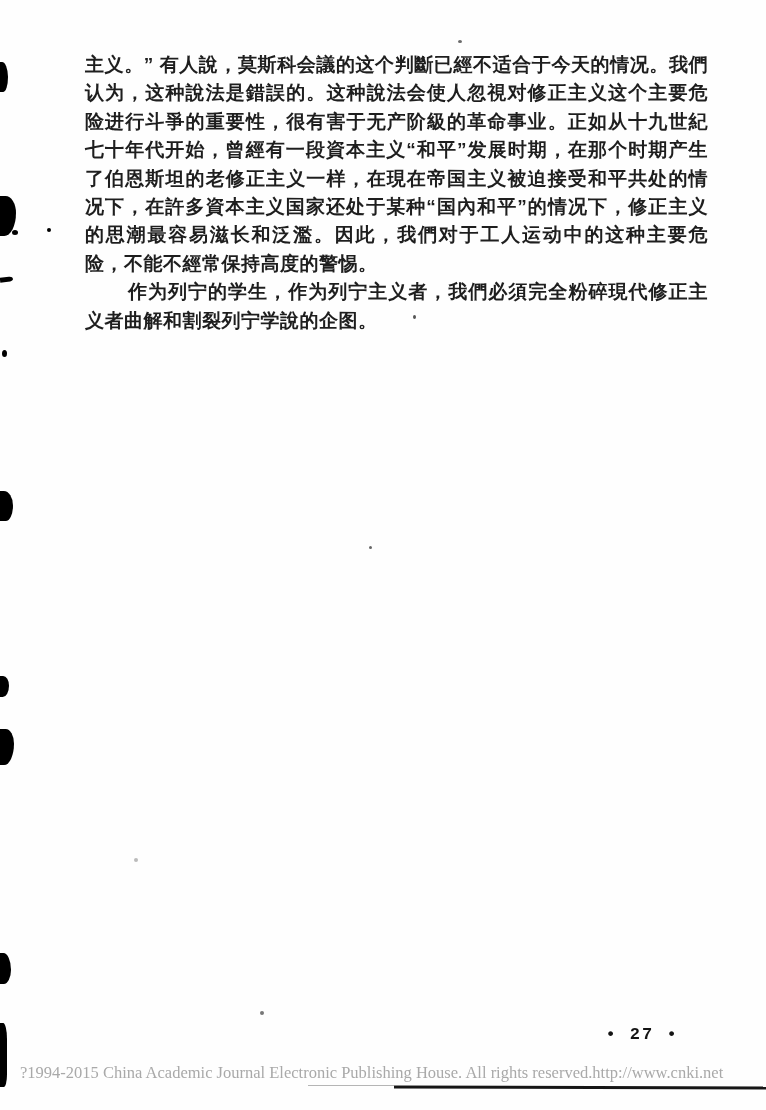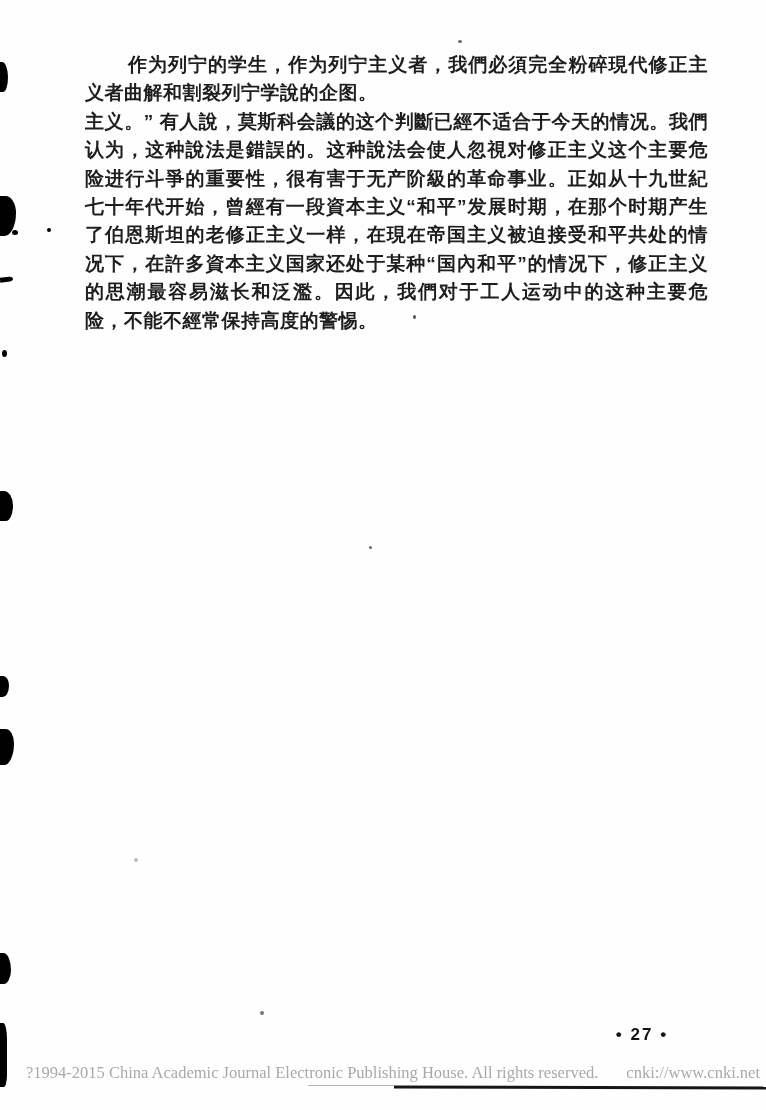--- a/index.html
+++ b/index.html
@@ -24,59 +24,58 @@
     color:var(--ink);
     text-align:justify;
     text-justify:inter-ideograph;
     letter-spacing:0.5px;
   }
   .body-text p{margin:0;}
   .body-text p.indent{text-indent:43px;}
   .page-number{
     position:absolute;left:605px;top:1025px;width:74px;
     text-align:center;
-    font-family:Liberation Sans, sans-serif;
+    font-family:Liberation Mono, monospace;
     font-weight:bold;font-size:17px;letter-spacing:2px;
     color:#141414;white-space:nowrap;
   }
   .scan-footer{
     position:absolute;left:0;top:1063px;width:651px;
     display:flex;justify-content:space-between;align-items:baseline;
-    padding:0 5px 0 26px;
+    padding:0 5px 0 20px;
     font-family:"Liberation Serif", serif;
     font-size:16.5px;color:var(--footer_text);
     white-space:nowrap;
-    gap:28px;
   }
   .scan-line{
     position:absolute;left:394px;top:1086px;width:372px;height:3px;
     background:var(--scan_line);transform:rotate(0.15deg);
   }
   .scan-line-faint{
     position:absolute;left:308px;top:1085px;width:86px;height:1px;
     background:#b5b5b5;
   }
   .blot{position:absolute;background:#000;}
   .speck{position:absolute;border-radius:50%;}
 </style>
 </head>
 <body>
 
 <div class="page">
 
   <main class="body-text">
+    <p class="para">主义。” 有人說，莫斯科会議的这个判斷已經不适合于今天的情况。我們认为，这种說法是錯誤的。这种說法会使人忽視对修正主义这个主要危险进行斗爭的重要性，很有害于无产阶級的革命事业。正如从十九世紀七十年代开始，曾經有一段資本主义“和平”发展时期，在那个时期产生了伯恩斯坦的老修正主义一样，在現在帝国主义被迫接受和平共处的情况下，在許多資本主义国家还处于某种“国內和平”的情况下，修正主义的思潮最容易滋长和泛濫。因此，我們对于工人运动中的这种主要危险，不能不經常保持高度的警惕。</p>
     <p class="para indent">作为列宁的学生，作为列宁主义者，我們必須完全粉碎現代修正主义者曲解和割裂列宁学說的企图。</p>
-    <p class="para">主义。” 有人說，莫斯科会議的这个判斷已經不适合于今天的情况。我們认为，这种說法是錯誤的。这种說法会使人忽視对修正主义这个主要危险进行斗爭的重要性，很有害于无产阶級的革命事业。正如从十九世紀七十年代开始，曾經有一段資本主义“和平”发展时期，在那个时期产生了伯恩斯坦的老修正主义一样，在現在帝国主义被迫接受和平共处的情况下，在許多資本主义国家还处于某种“国內和平”的情况下，修正主义的思潮最容易滋长和泛濫。因此，我們对于工人运动中的这种主要危险，不能不經常保持高度的警惕。</p>
   </main>
 
   <div class="page-number">• 27 •</div>
 
   <div class="scan-footer">
     <span>?1994-2015 China Academic Journal Electronic Publishing House. All rights reserved.</span>
-    <span>cnki://www.cnki.net</span>
+    <span>http://www.cnki.net</span>
   </div>
   <div class="scan-line-faint"></div>
   <div class="scan-line"></div>
 
   <div class="blot" style="left:0;top:62px;width:8px;height:30px;border-radius:0 90% 70% 0/0 60% 60% 0;"></div>
   <div class="blot" style="left:0;top:196px;width:16px;height:40px;border-radius:0 85% 95% 0/0 55% 75% 0;"></div>
   <div class="blot" style="left:12px;top:230px;width:6px;height:5px;border-radius:50%;"></div>
   <div class="blot" style="left:47px;top:228px;width:4px;height:4px;border-radius:50%;"></div>
   <div class="blot" style="left:0;top:277px;width:13px;height:5px;border-radius:0 60% 80% 0/0 100% 100% 0;transform:rotate(-6deg);"></div>
   <div class="blot" style="left:2px;top:350px;width:5px;height:7px;border-radius:50%;"></div>

